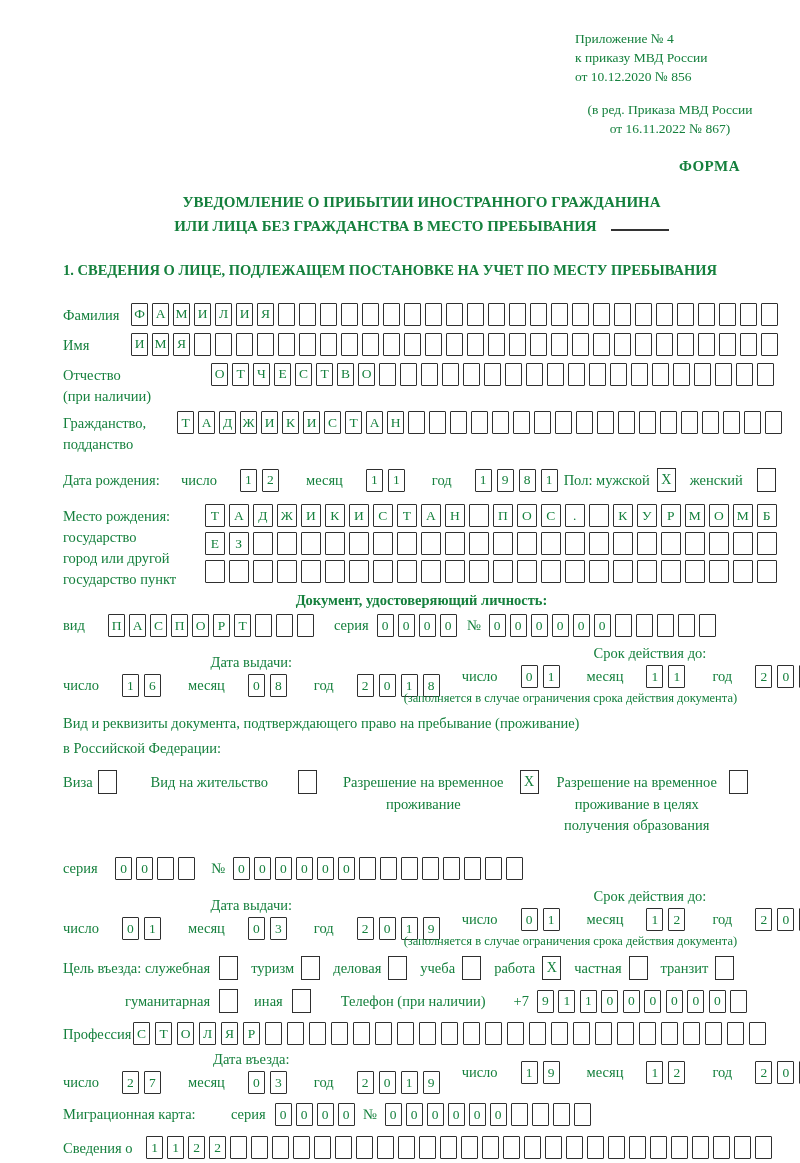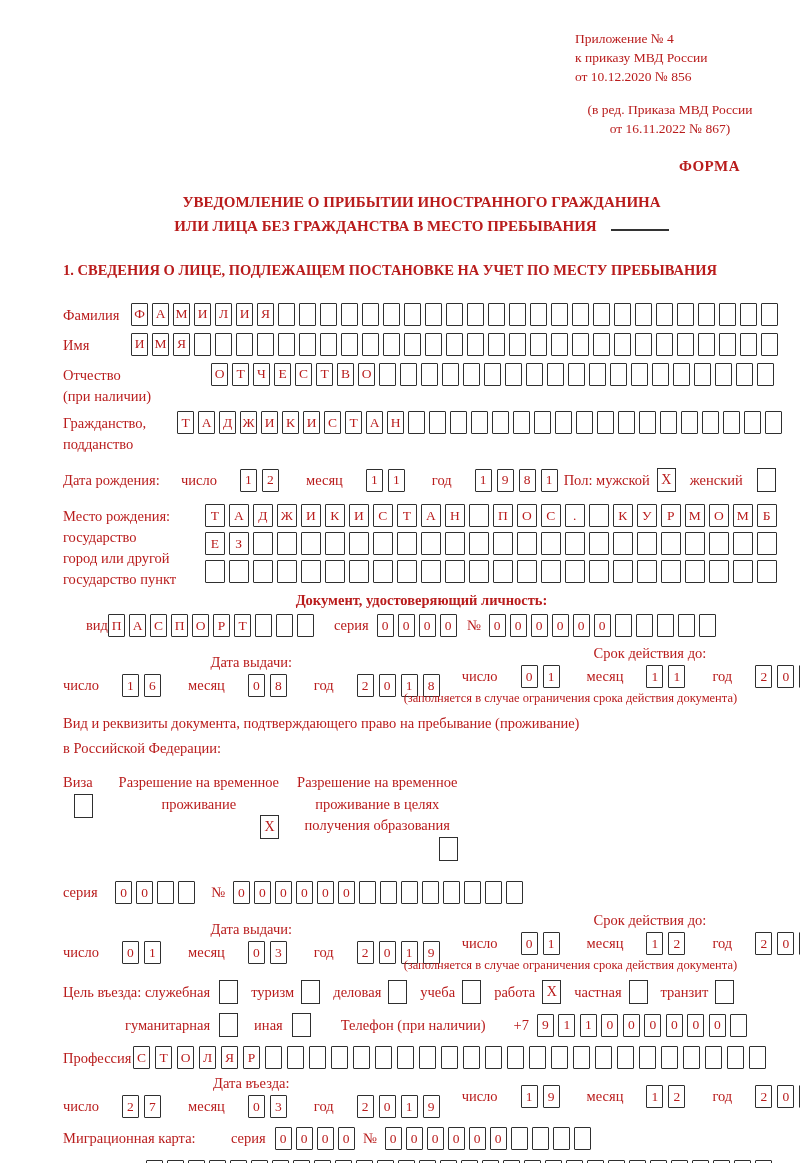--- a/index.html
+++ b/index.html
@@ -2,39 +2,39 @@
 <html><head>
 <meta charset="utf-8">
 <style>
   * { margin:0; padding:0; box-sizing:border-box; }
   html,body { background:#888; }
   .page {
     position:relative;
     width:800px; height:1163px;
     margin:0 auto;
     background:#ffffff;
-    color:#b91c1c;
+    color:#15803d;
     font-family:"Liberation Serif","DejaVu Serif",serif;
     font-size:14.5px;
     padding:30px 20px 10px 63px;
     overflow:hidden;
   }
   
   .hdr { width:190px; margin-left:auto; margin-right:15px; font-size:13.5px; line-height:1.4; }
   .hdr .edit { margin-top:14px;text-align:center; }
   .forma { text-align:right; font-weight:bold; font-size:15px; margin:20px 40px 16px 0; letter-spacing:.5px; }
   
   .title { text-align:center; font-weight:bold; font-size:15px; line-height:1.55; margin-bottom:24px; }
   .blank-line { display:inline-block; width:58px; border-bottom:2px solid #333; margin-left:14px; vertical-align:baseline; }
   .sec-heading { font-weight:bold; font-size:14.5px; margin-bottom:24px; }
   
   .frow { display:flex; align-items:flex-start; margin-bottom:7px; }
   .frow .lbl { flex:none; line-height:1.45; padding-top:2px; }
   .w68 { width:68px; } .w147 { width:148px; } .w114 { width:114px; } .w142 { width:142px; }
-  .w150 { width:152px; } .w80 { width:83px; } .w45 { width:45px;text-align:right; }
+  .w150 { width:152px; } .w80 { width:83px; } .w45 { width:45px; }
   .cells { display:flex; gap:4px; flex-wrap:nowrap; }
   .cells-col { display:flex; flex-direction:column; gap:5px; }
   .cell {
     width:17px; height:23px; flex:none;
     border:1.6px solid #2f2f2f; border-radius:1px;
     display:inline-flex; align-items:center; justify-content:center;
     font-size:13.5px;
   }
   .wide .cell { width:19.5px; }
   .wide { gap:4.5px; }
@@ -54,21 +54,21 @@
   .dcol .dtitle { text-align:center; margin-bottom:3px; }
   .dcol2 { margin-left:22px; }
   .dnote { font-size:12.5px; white-space:nowrap; margin-left:-58px; margin-top:3px; }
   
   .doc-heading { font-weight:bold; text-align:center; margin:2px 0 5px 0; }
   .inline-row { display:flex; align-items:center; margin-bottom:8px; }
   .inline-row .gap-lbl { margin:0 8px 0 20px; }
   
   .res-text { line-height:1.75; }
   .permits { display:flex; align-items:flex-start; margin:8px 0 20px; }
-  .permit { display:flex; align-items:flex-end;flex-direction:column; }
+  .permit { display:flex; align-items:flex-start; }
   .permit .plbl { line-height:1.5; padding-top:2px; }
   .permit .ptext { text-align:center; line-height:1.5; padding-top:2px; } .pgap2 { margin-left:34px; } .pgap3 { margin-left:12px; }
   
   .purpose-row { display:flex; align-items:center; margin-bottom:9px; }
   .purpose-row .opt-lbl { margin:0 7px 0 13px; }
   .purpose2 { display:flex; align-items:center; margin-bottom:9px; padding-left:62px; }
   .purpose2 .opt-lbl { margin-right:9px; }
   .purpose2 .iny { margin-left:16px; }
   .phone-lbl { margin-left:30px; }
   .phone-prefix { margin:0 8px 0 28px; }
@@ -454,20 +454,24 @@
   <div class="res-text">
     <div>Вид и реквизиты документа, подтверждающего право на пребывание (проживание)</div>
     <div>в Российской Федерации:</div>
   </div>
 
   <div class="permits">
     <div class="permit">
       <span class="plbl">Виза</span>
       <span class="checkbox" style="margin-left:5px"></span>
     </div>
+    <div class="permit pgap2">
+      <span class="plbl">Вид на жительство</span>
+      <span class="checkbox" style="margin-left:30px"></span>
+    </div>
     <div class="permit pgap3" style="margin-left:26px">
       <div class="ptext">
         <div>Разрешение на временное</div>
         <div>проживание</div>
       </div>
       <span class="checkbox" style="margin-left:16px">X</span>
     </div>
     <div class="permit" style="margin-left:18px">
       <div class="ptext">
         <div>Разрешение на временное</div>

